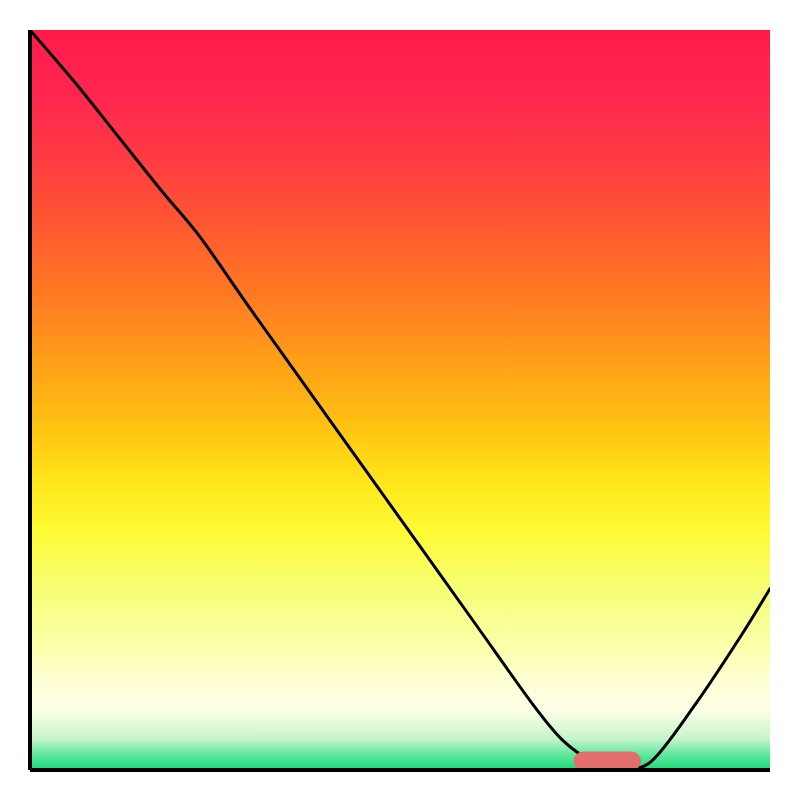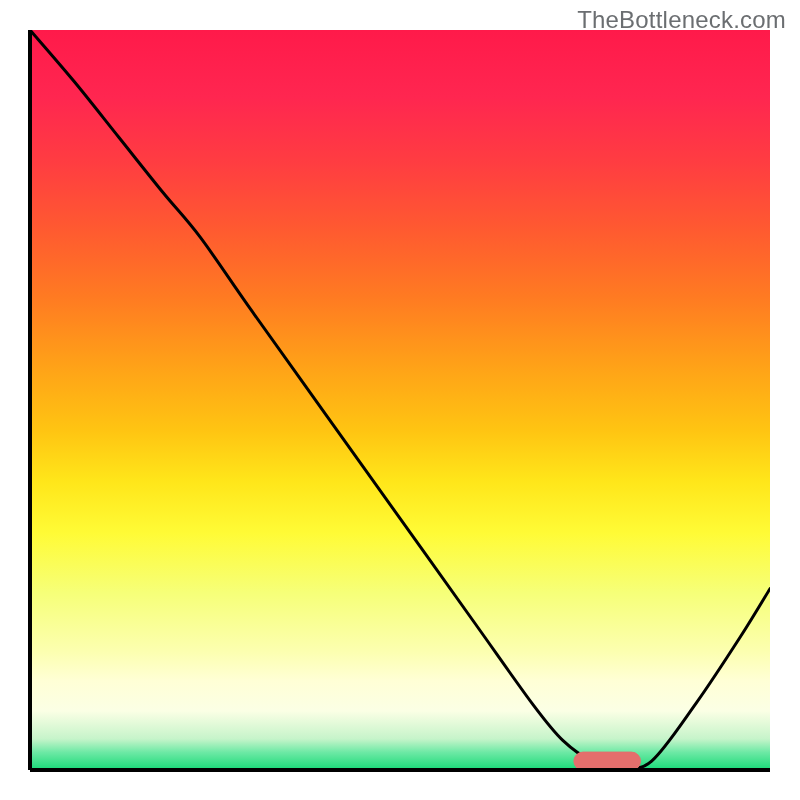--- a/index.html
+++ b/index.html
@@ -61,14 +61,13 @@
     <rect id="bg-rect" fill="url(#bg-grad)" x="30" y="30" width="740" height="740"></rect>
 
     <path id="curve-path" fill="none" stroke-width="3" stroke-linejoin="round" stroke-linecap="round" clip-path="url(#plot-clip)" d="M 30.00 30.00 C 37.40 38.63, 59.60 63.92, 74.40 81.80 C 89.20 99.68, 104.00 118.80, 118.80 137.30 C 133.60 155.80, 149.63 176.15, 163.20 192.80 C 176.77 209.45, 185.40 217.47, 200.20 237.20 C 215.00 256.93, 231.03 281.60, 252.00 311.20 C 272.97 340.80, 301.33 380.27, 326.00 414.80 C 350.67 449.33, 375.33 483.87, 400.00 518.40 C 424.67 552.93, 451.80 590.92, 474.00 622.00 C 496.20 653.08, 518.40 685.15, 533.20 704.88 C 548.00 724.61, 552.93 731.03, 562.80 740.40 C 572.67 749.77, 582.53 756.68, 592.40 761.12 C 602.27 765.56, 612.13 767.04, 622.00 767.04 C 631.87 767.04, 639.27 771.73, 651.60 761.12 C 663.93 750.51, 681.20 724.12, 696.00 703.40 C 710.80 682.68, 728.07 655.92, 740.40 636.80 C 752.73 617.68, 765.07 596.72, 770.00 588.70" stroke="#000000"></path>
 
     <rect id="marker-rect" rx="9" ry="9" height="18" x="573.9" width="66.60000000000002" y="752.12" fill="#e46e6c" stroke="#e46e6c"></rect>
 
     <line id="x-axis" stroke-width="4" x1="30" y1="770" x2="770" y2="770" stroke="#000000"></line>
     <line id="y-axis" stroke-width="4" x1="30" y1="30" x2="30" y2="770" stroke="#000000"></line>
   </svg>
 
-  <div class="watermark">TheBottleneck.com</div>
 </div>
 
 </body></html>

